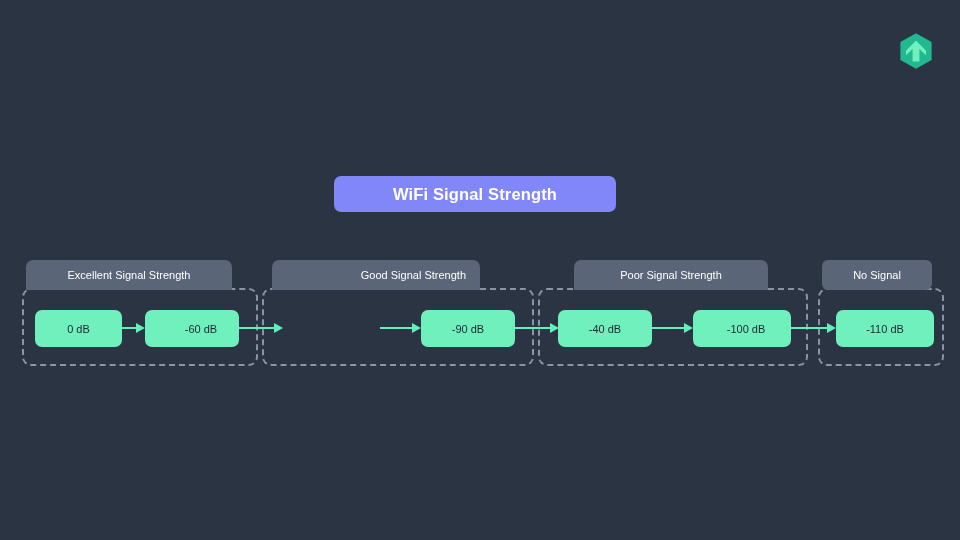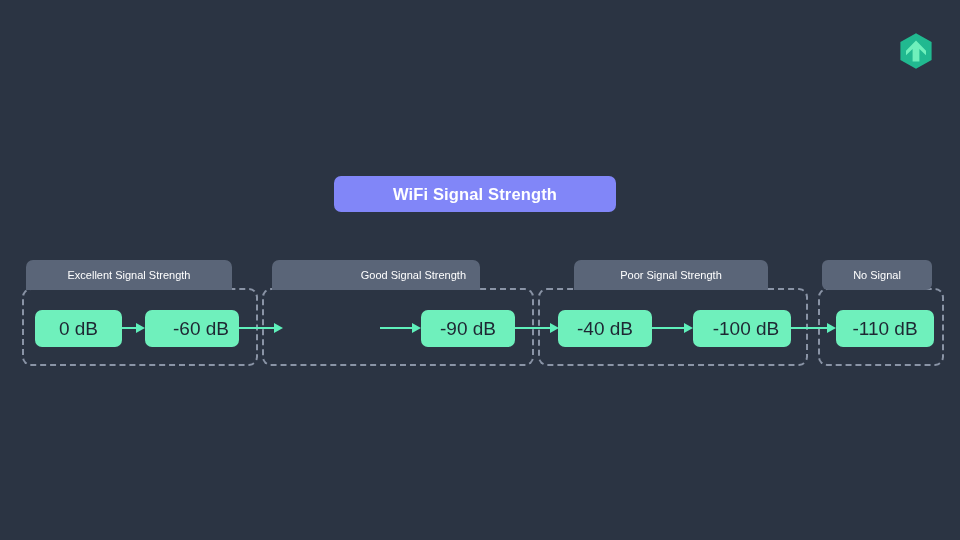--- a/index.html
+++ b/index.html
@@ -81,21 +81,21 @@
 
   .node {
     position: absolute;
     height: 37px;
     background: #6ff0bc;
     border-radius: 7px;
     display: flex;
     align-items: center;
     justify-content: center;
     color: #1e2733;
-    font-size: 19px;
+    font-size: 11px;
     box-sizing: border-box;
     z-index: 3;
   }
 
   .edge {
     position: absolute;
     height: 10px;
     z-index: 2;
   }
   .edge .line {

